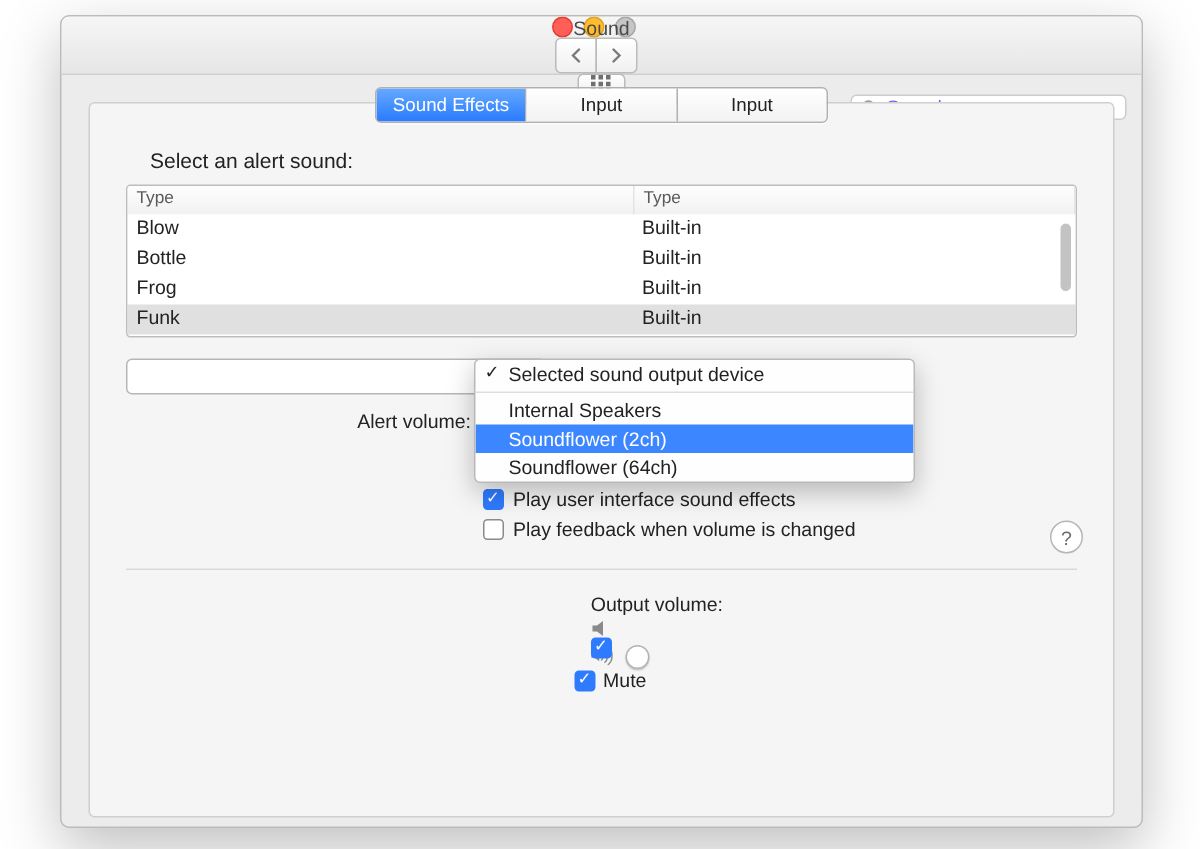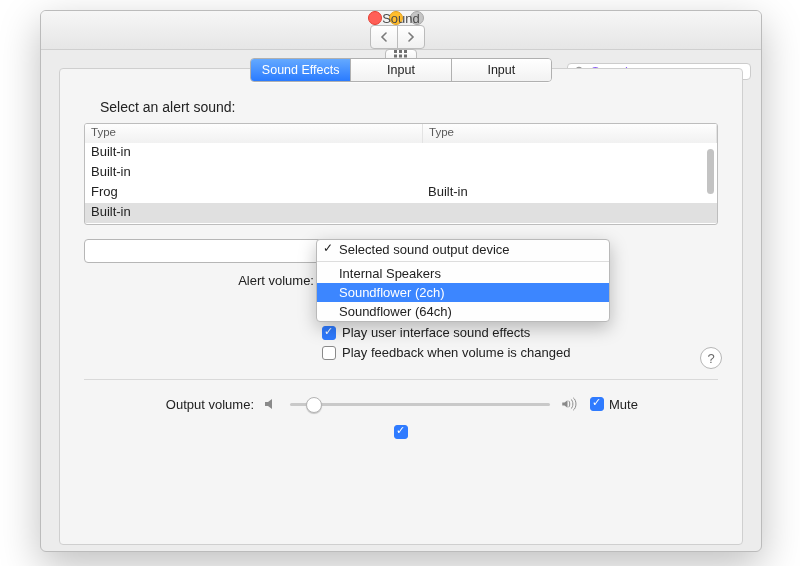--- a/index.html
+++ b/index.html
@@ -50,21 +50,21 @@
   .dd-check{position:absolute;left:6px;top:1px;font-size:12px;}
   .dd-sep{height:1px;background:#ddd;margin:2px 0;}
   .check-row{position:absolute;left:262px;right:30px;display:flex;align-items:center;gap:6px;font-size:13px;}
   .cr1{top:256px;}
   .cr2{top:276px;}
   input[type=checkbox]{appearance:none;-webkit-appearance:none;width:14px;height:14px;border:1px solid #8a8a8a;border-radius:3px;background:#fff;margin:0;position:relative;}
   input[type=checkbox]:checked{background:#2f7bff;border-color:#2f7bff;}
   input[type=checkbox]:checked::after{content:"✓";position:absolute;color:#fff;font-size:11px;left:1px;top:-2px;}
   .help{position:absolute;right:20px;top:278px;width:20px;height:20px;border-radius:50%;border:1px solid #b6b6b6;background:#fff;color:#6a6a6a;display:flex;align-items:center;justify-content:center;font-size:13px;}
   .divider{position:absolute;left:24px;right:24px;top:310px;height:1px;background:#d9d9d9;}
-  .out-row{position:absolute;left:24px;right:24px;top:326px;display:flex;align-items:center;font-size:13px;}
+  .out-row{position:absolute;left:24px;right:24px;top:326px;display:flex;align-items:center;font-size:13px;flex-direction:column;}
   .out-row .label{text-align:right;width:170px;padding-right:8px;}
   .speaker{width:18px;height:18px;color:#7a7a7a;}
   .slider{flex:1;height:18px;position:relative;margin:0 10px;max-width:260px;}
   .slider-track{position:absolute;left:0;right:0;top:8px;height:3px;background:#c9c9c9;border-radius:2px;}
   .slider-thumb{position:absolute;top:2px;left:16px;width:14px;height:14px;border-radius:50%;background:#fff;border:1px solid #b4b4b4;box-shadow:0 1px 1px rgba(0,0,0,.2);}
   .mute{display:flex;align-items:center;gap:5px;margin-left:12px;}
   .menubar-row{position:absolute;left:0;right:0;top:356px;display:flex;justify-content:center;align-items:center;gap:6px;font-size:13px;}
 </style>
 </head>
 <body>
@@ -125,30 +125,33 @@
 
       <div class="section-label">Select an alert sound:</div>
 
       <div class="table">
         <div class="thead">
           <div class="c c1">Type</div>
           <div class="c c2">Type</div>
         </div>
         <div class="tbody">
           <div class="row">
+            <div class="c c1">Blow</div>
             <div class="c c2">Built-in</div>
           </div>
           <div class="row">
+            <div class="c c1">Bottle</div>
             <div class="c c2">Built-in</div>
           </div>
           <div class="row">
             <div class="c c1">Frog</div>
             <div class="c c2">Built-in</div>
           </div>
           <div class="row sel">
+            <div class="c c1">Funk</div>
             <div class="c c2">Built-in</div>
           </div>
         </div>
         <div class="scrollknob"></div>
       </div>
 
       <div class="form-row r1">
         <div class="popup">
           <div class="popup-arrows">▲<br>▼</div>
         </div>

